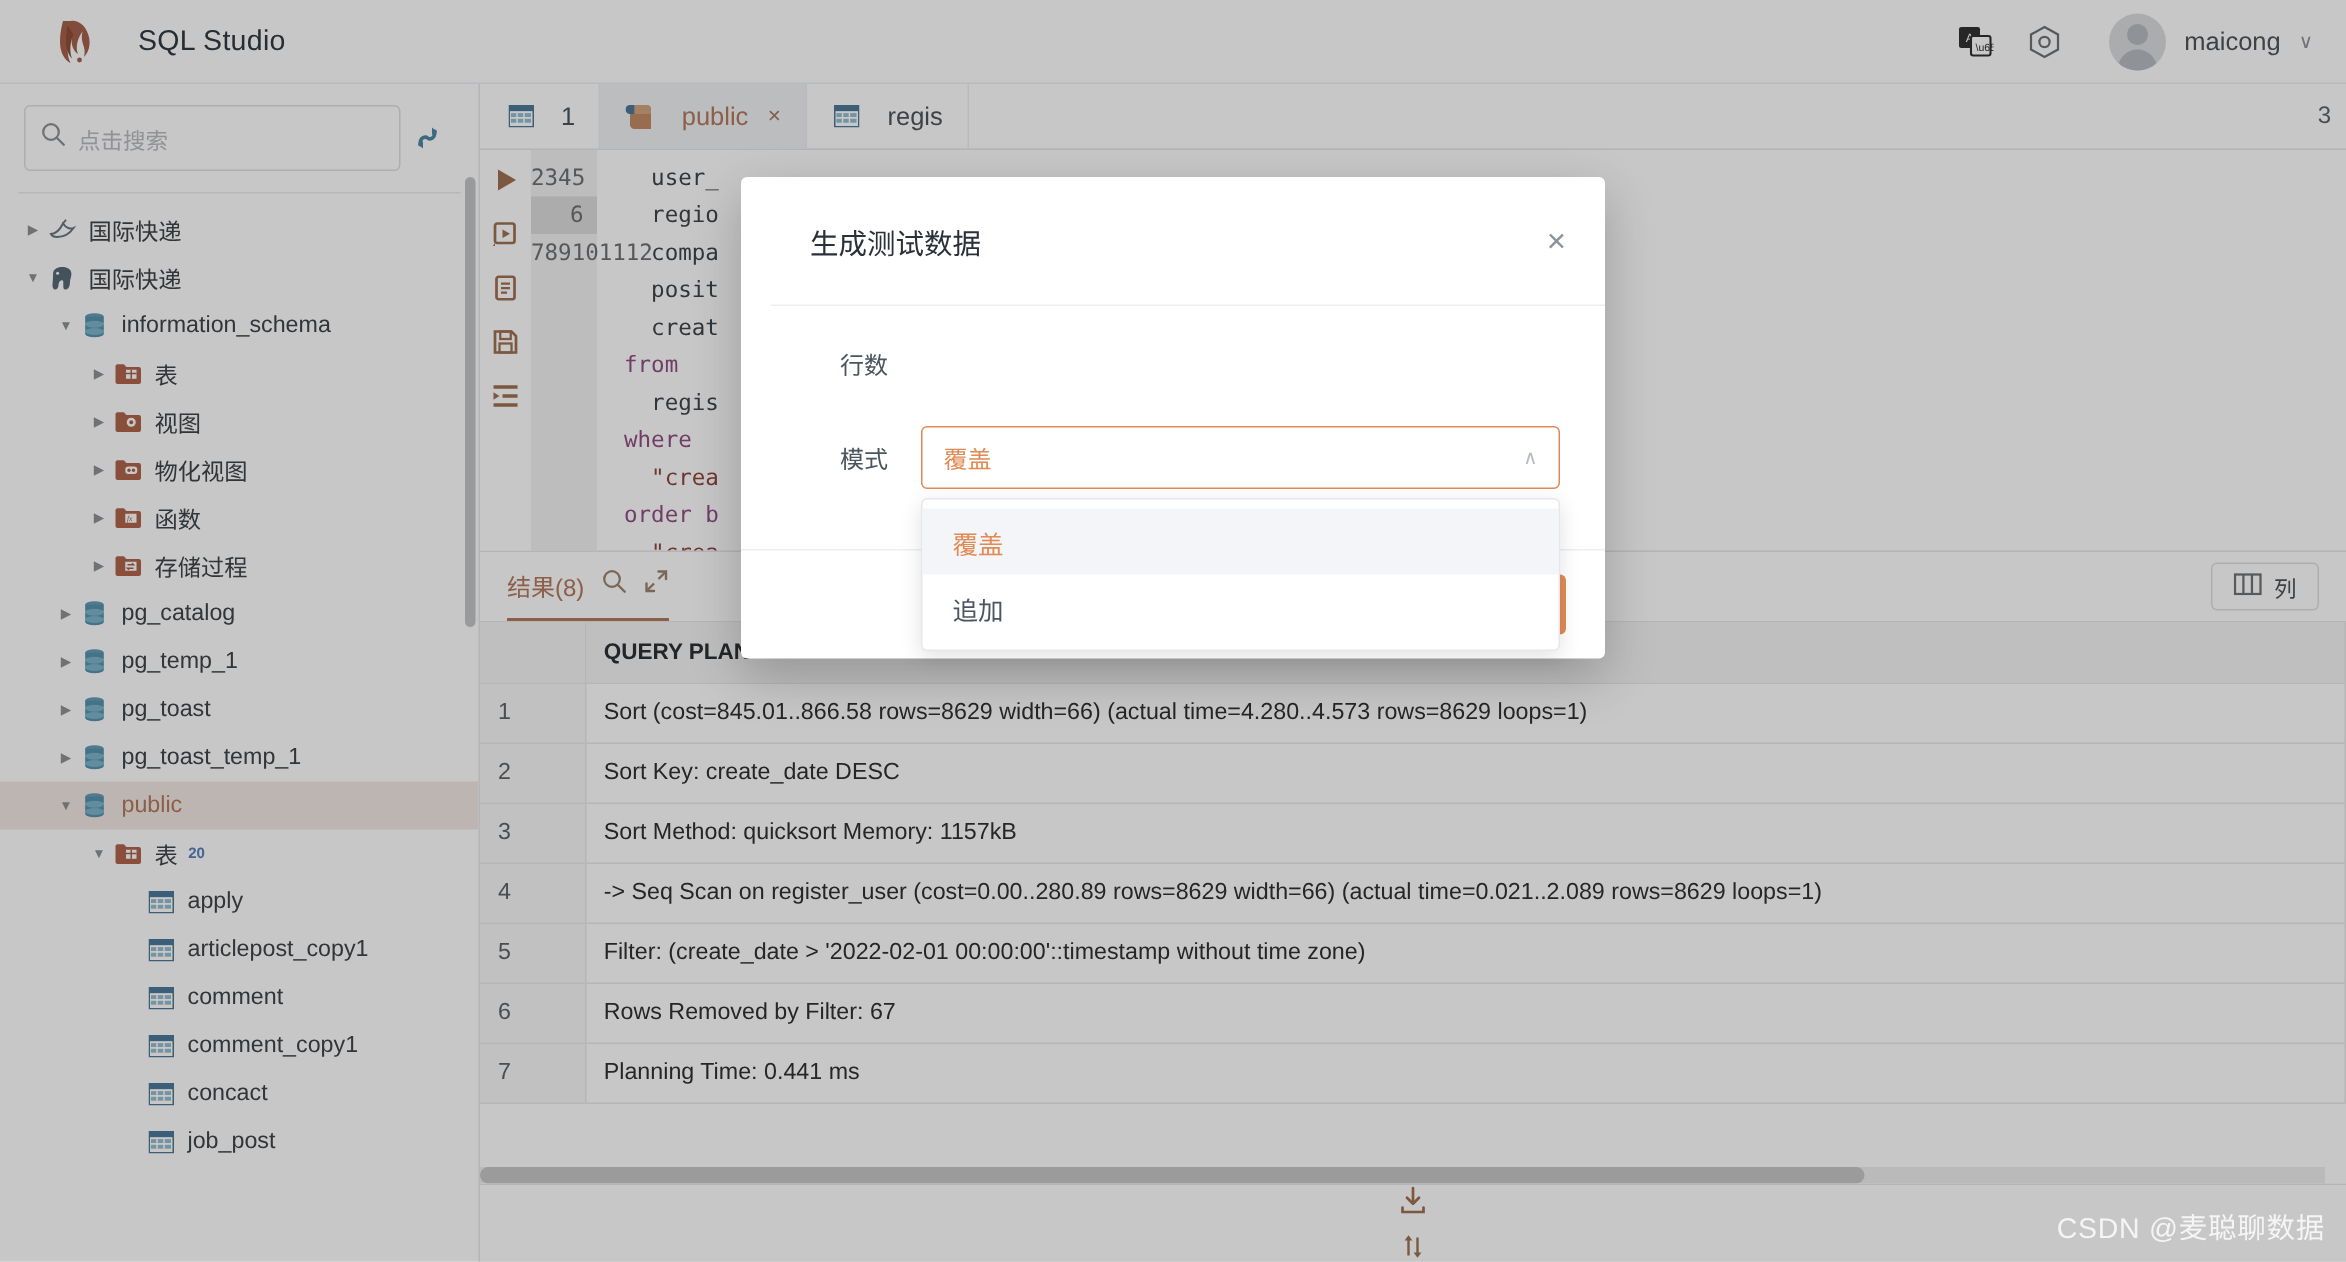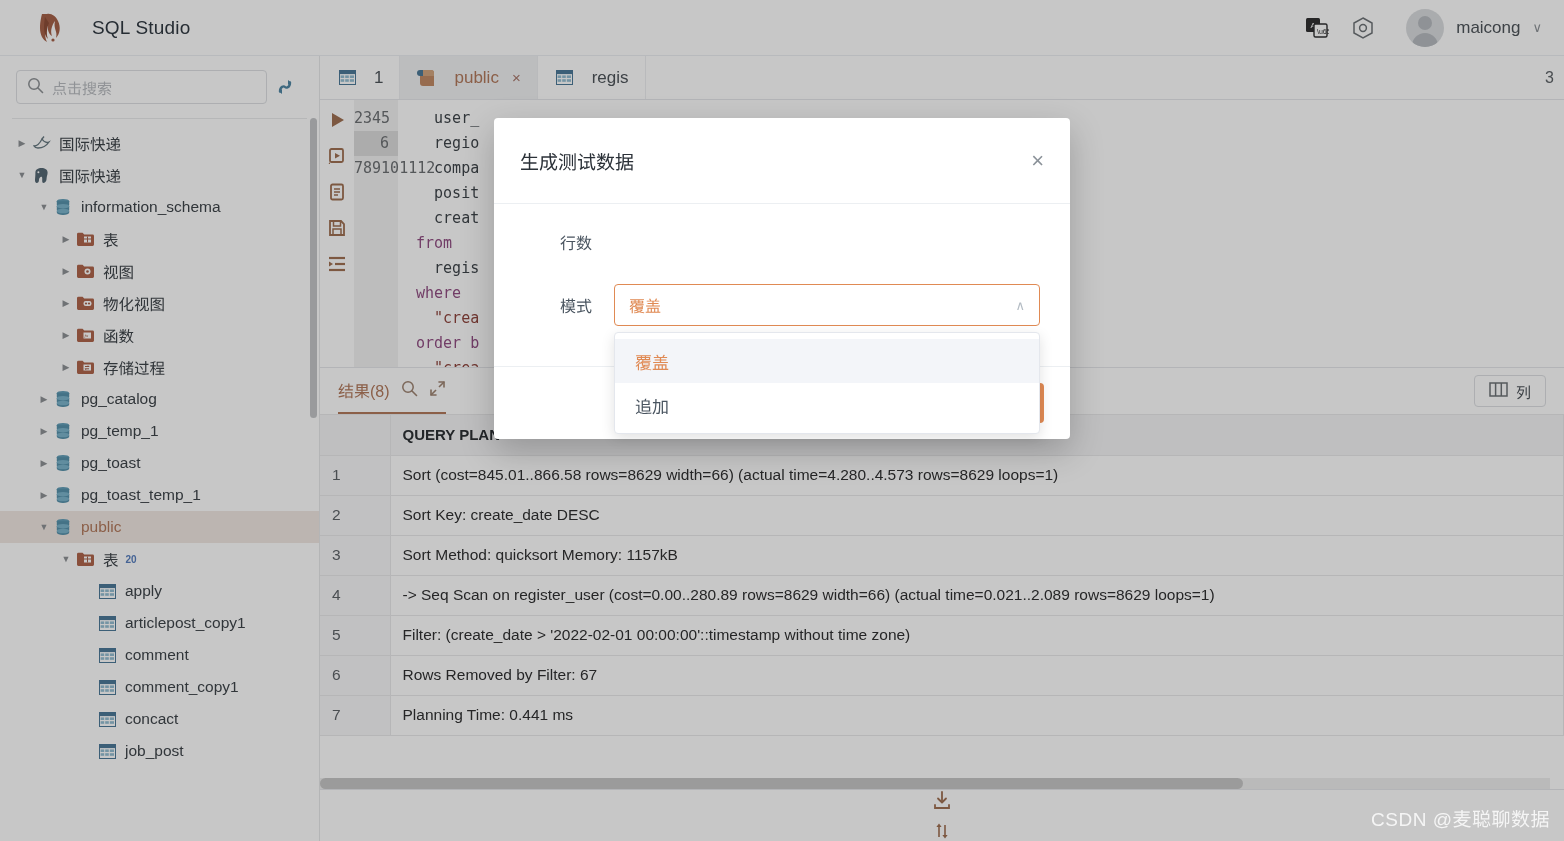--- a/index.html
+++ b/index.html
@@ -65,21 +65,21 @@
   
   .sidebar {
     width: 320px; min-width: 320px;
     background: #ffffff;
     border-right: 1px solid #e6e8eb;
     display: flex; flex-direction: column;
     position: relative;
   }
   .search-row { display:flex; align-items:center; padding: 14px 16px 10px 16px; }
   .search-box {
-    flex:1; height: 34px; border: 1px solid #dcdfe6; border-radius: 4px;
+    flex:1; height: 44px; border: 1px solid #dcdfe6; border-radius: 4px;
     display:flex; align-items:center; padding: 0 10px; background:#fff;
   }
   .search-box .mag { margin-right: 8px; }
   .search-ph { font-size: 15px; color:#b6bcc4; }
   .refresh-btn { width: 36px; display:flex; align-items:center; justify-content:center; cursor:pointer; }
   .sb-divider { height:1px; background:#e9ebed; margin: 4px 12px 6px 12px; }
 
   .tree { flex:1; overflow: hidden; padding-top: 2px; font-size: 15.5px; }
   .tnode {
     display:flex; align-items:center; height: 32px;
@@ -192,20 +192,21 @@
   .modal-layer { position:absolute; inset:0; z-index:100; pointer-events:none; }
   .modal {
     position:absolute; left:494px; top:118px; width:576px;
     background:#fff; border-radius:4px;
     box-shadow: 0 12px 34px rgba(0,0,0,0.22);
     pointer-events:auto;
   }
   .modal-head {
     height: 86px; display:flex; align-items:center; padding: 0 26px 0 26px;
     border-bottom:1px solid #eceff2;
+    margin-left:20px;
   }
   .modal-title { font-size: 19px; color:#2b3138; }
   .modal-x { margin-left:auto; color:#8b9299; font-size: 22px; line-height:1; cursor:pointer; }
   .modal-body { padding: 26px 30px 10px 30px; }
   .frow { display:flex; align-items:center; margin-bottom: 30px; }
   .flabel { width: 90px; text-align:right; padding-right: 22px; font-size:16px; color:#4a5560; }
   .fctl { flex:1; position:relative; }
   .finput {
     height: 42px; border:1px solid #dcdfe6; border-radius:4px; background:#fafbfc;
     display:flex; align-items:center; padding: 0 14px; font-size:16px; color:#303133;

